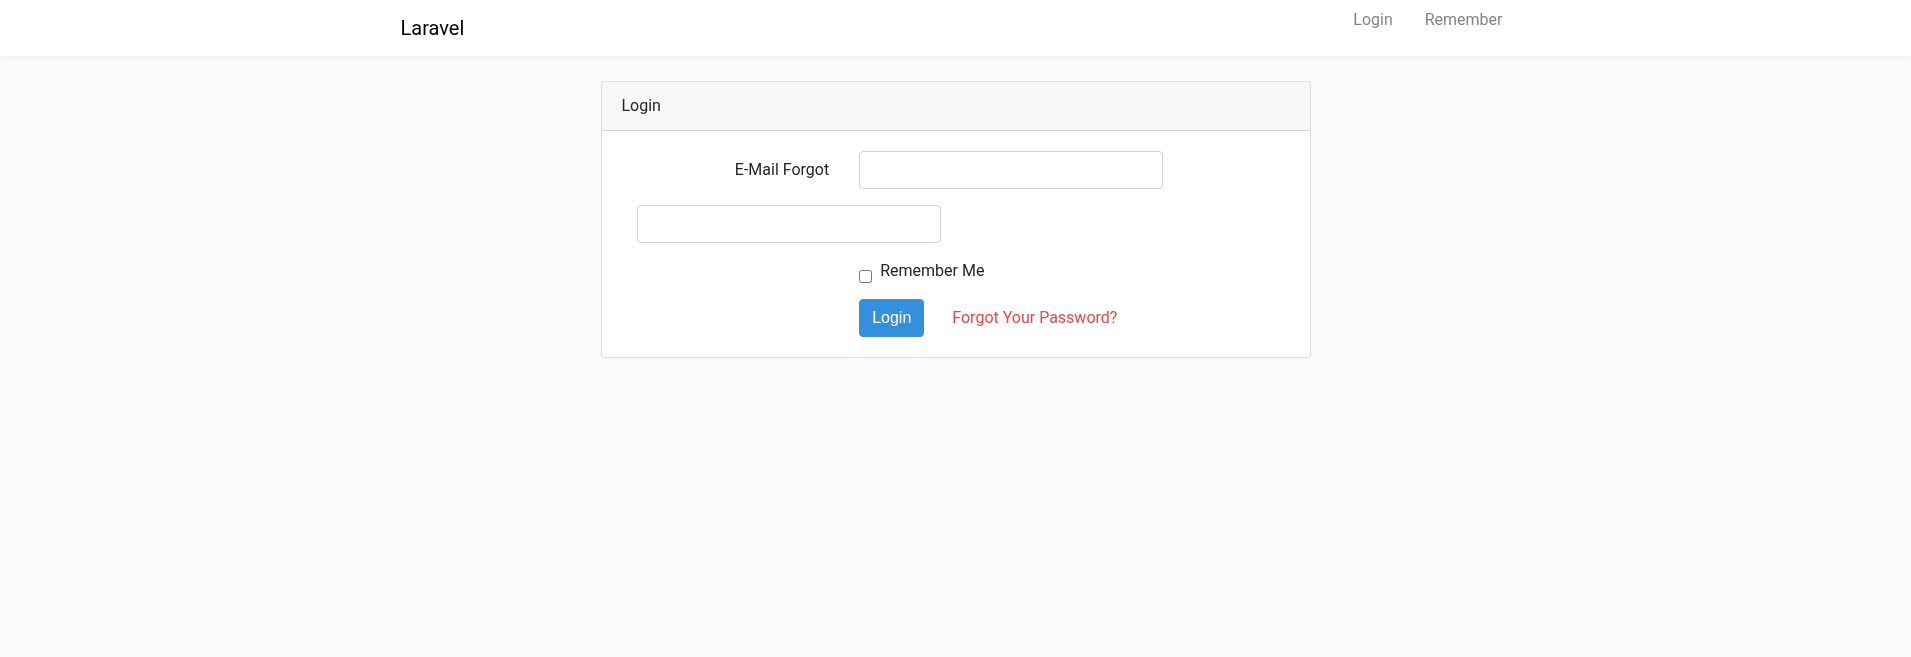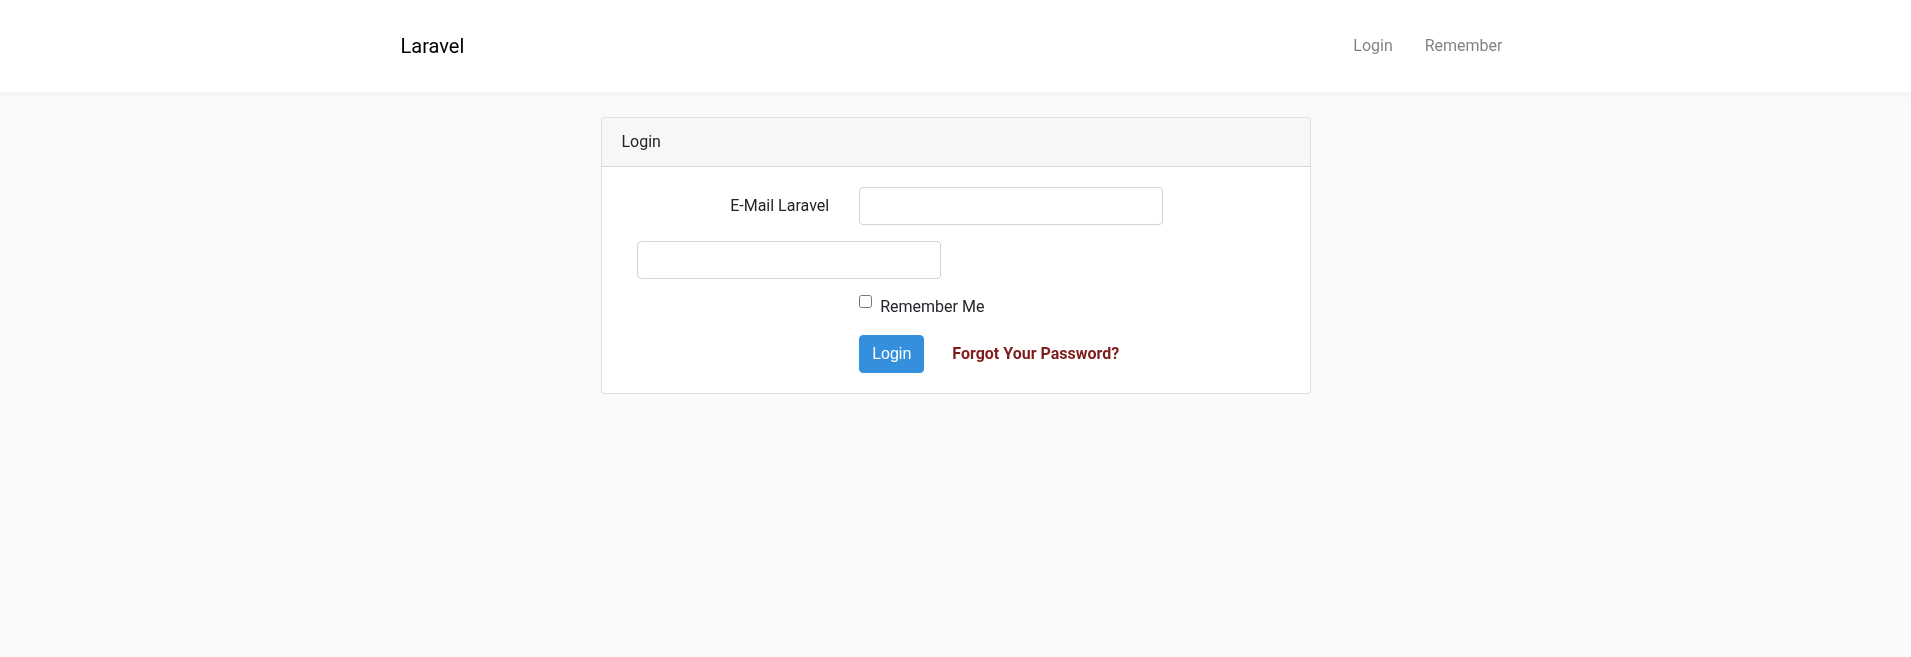--- a/index.html
+++ b/index.html
@@ -21,25 +21,25 @@
       box-shadow: 0 2px 4px rgba(0,0,0,.04);
       display: flex;
       justify-content: space-between;
       align-items: center;
       min-height: 57px;
       border-bottom: 1px solid rgba(0,0,0,.05);
     }
     .navbar-container {
       width: 100%;
       max-width: 1140px;
-      margin: 18px auto;
+      margin: 0 auto;
       padding: 0 15px;
       display: flex;
       justify-content: space-between;
-      align-items: center;
+      align-items: flex-start;
     }
     .navbar-brand {
       color: #000;
       font-size: 1.25rem;
       padding: 0.3125rem 0;
       text-decoration: none;
       cursor: pointer;
     }
     .navbar-nav {
       display: flex;
@@ -111,21 +111,21 @@
       border-radius: 0.25rem;
       transition: border-color .15s ease-in-out;
     }
     .form-check-wrapper {
       margin-left: 33.333333%;
       padding: 0 15px;
       margin-bottom: 1rem;
     }
     .form-check {
       display: flex;
-      align-items: flex-start;
+      align-items: flex-end;
       gap: 0.5rem;
     }
     .form-check-input {
       cursor: pointer;
     }
     .form-check-label {
       cursor: pointer;
     }
     .form-actions {
       margin-left: 33.333333%;
@@ -144,28 +144,27 @@
       border: 1px solid #3490dc;
       padding: 0.375rem 0.75rem;
       font-size: 1rem;
       line-height: 1.5;
       border-radius: 0.25rem;
       color: #fff;
       background-color: #3490dc;
       cursor: pointer;
     }
     .btn-link {
-      color: #7f1d1d;
+      color: #ef4444;
       background: transparent;
       border: none;
       padding: 0.375rem 0.75rem;
       font-size: 1rem;
       text-decoration: none;
       cursor: pointer;
-      font-weight: bold;
     }
   </style>
 </head>
 <body>
 
 <nav class="navbar">
   <div class="navbar-container">
     <a class="navbar-brand">Laravel</a>
     <ul class="navbar-nav">
       <li>
@@ -180,21 +179,21 @@
 
 <main>
   <div class="container">
     <div class="row">
       <div class="col">
         <div class="card">
           <div class="card-header">Login</div>
           <div class="card-body">
             <form>
               <div class="form-group">
-                <label class="form-label">E-Mail Laravel</label>
+                <label class="form-label">E-Mail Forgot</label>
                 <div class="form-input-wrapper">
                   <input type="email" class="form-control" value="" style="">
                 </div>
               </div>
               <div class="form-group">
                 <div class="form-input-wrapper">
                   <input type="password" class="form-control" value="" style="">
                 </div>
               </div>
               <div class="form-check-wrapper">

